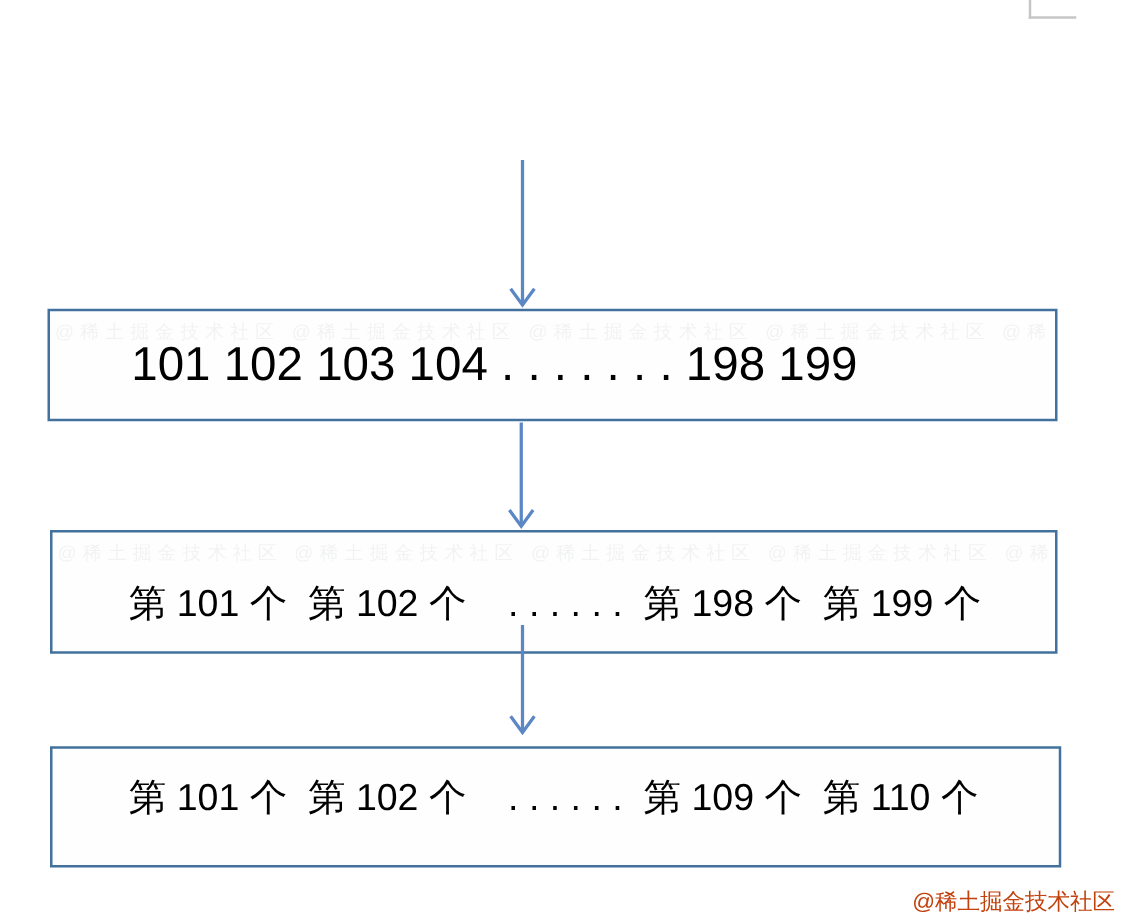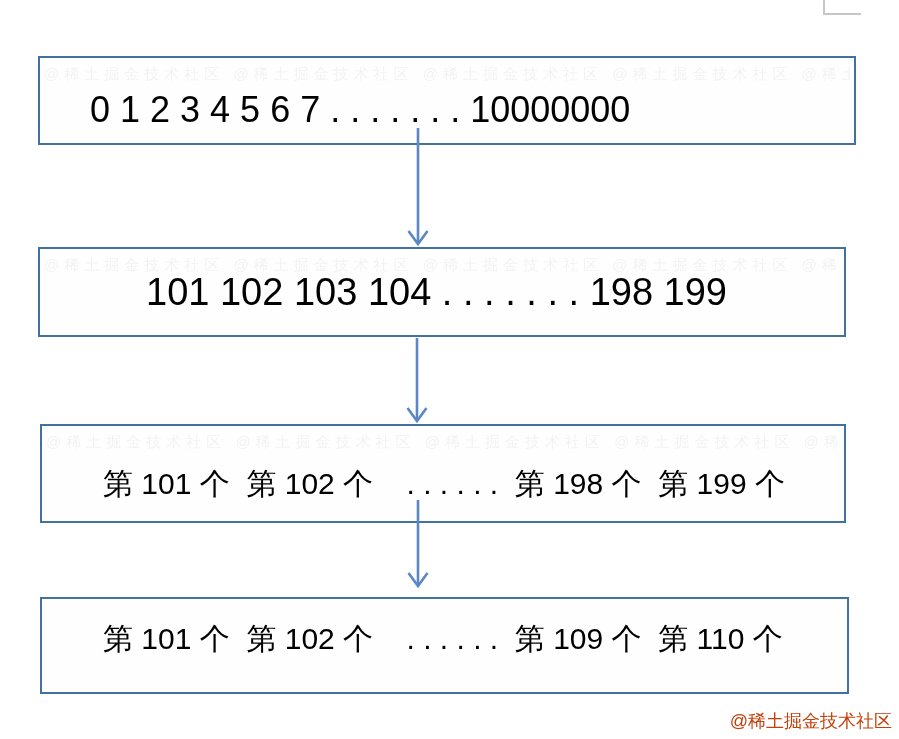--- a/index.html
+++ b/index.html
@@ -25,21 +25,21 @@
     overflow: hidden;
   }
   .flow-box .label {
     white-space: pre;
     color: #000000;
     line-height: 1;
   }
   #box1 { left: 38px;  top: 56px;  width: 818px; height: 89px; padding-top: 18px; }
   #box1 .label { font-size: 36px; padding-left: 50px; }
   #box2 { left: 38px;  top: 247px; width: 808px; height: 90px; }
-  #box2 .label { font-size: 38px; padding-left: 65px; margin-left: 41px; }
+  #box2 .label { font-size: 38px; padding-left: 65px; }
   #box3 { left: 40px;  top: 424px; width: 806px; height: 99px; padding-top: 20px; }
   #box3 .label { font-size: 30px; padding-left: 61px; }
   #box4 { left: 40px;  top: 597px; width: 809px; height: 97px; padding-bottom: 13px; }
   #box4 .label { font-size: 30px; padding-left: 61px; }
 
   .faint-strip {
     position: absolute;
     left: 4px;
     right: 4px;
     top: 7px;
@@ -77,24 +77,20 @@
     font-size: 18px;
     color: #c2410c;
     white-space: nowrap;
   }
 </style>
 </head>
 <body>
 
 <div class="canvas">
 
-  <div class="flow-box" id="box1">
-    <div class="faint-strip">@稀土掘金技术社区      @稀土掘金技术社区      @稀土掘金技术社区      @稀土掘金技术社区      @稀土掘金技术社区      @稀土掘金技术社区</div>
-    <div class="label">0 1 2 3 4 5 6 7 . . . . . . . 10000000</div>
-  </div>
 
   <div class="flow-box" id="box2">
     <div class="faint-strip">@稀土掘金技术社区      @稀土掘金技术社区      @稀土掘金技术社区      @稀土掘金技术社区      @稀土掘金技术社区      @稀土掘金技术社区</div>
     <div class="label">101 102 103 104 . . . . . . . 198 199</div>
   </div>
 
   <div class="flow-box" id="box3">
     <div class="faint-strip">@稀土掘金技术社区      @稀土掘金技术社区      @稀土掘金技术社区      @稀土掘金技术社区      @稀土掘金技术社区      @稀土掘金技术社区</div>
     <div class="label">第 101 个  第 102 个    . . . . . .  第 198 个  第 199 个</div>
   </div>

